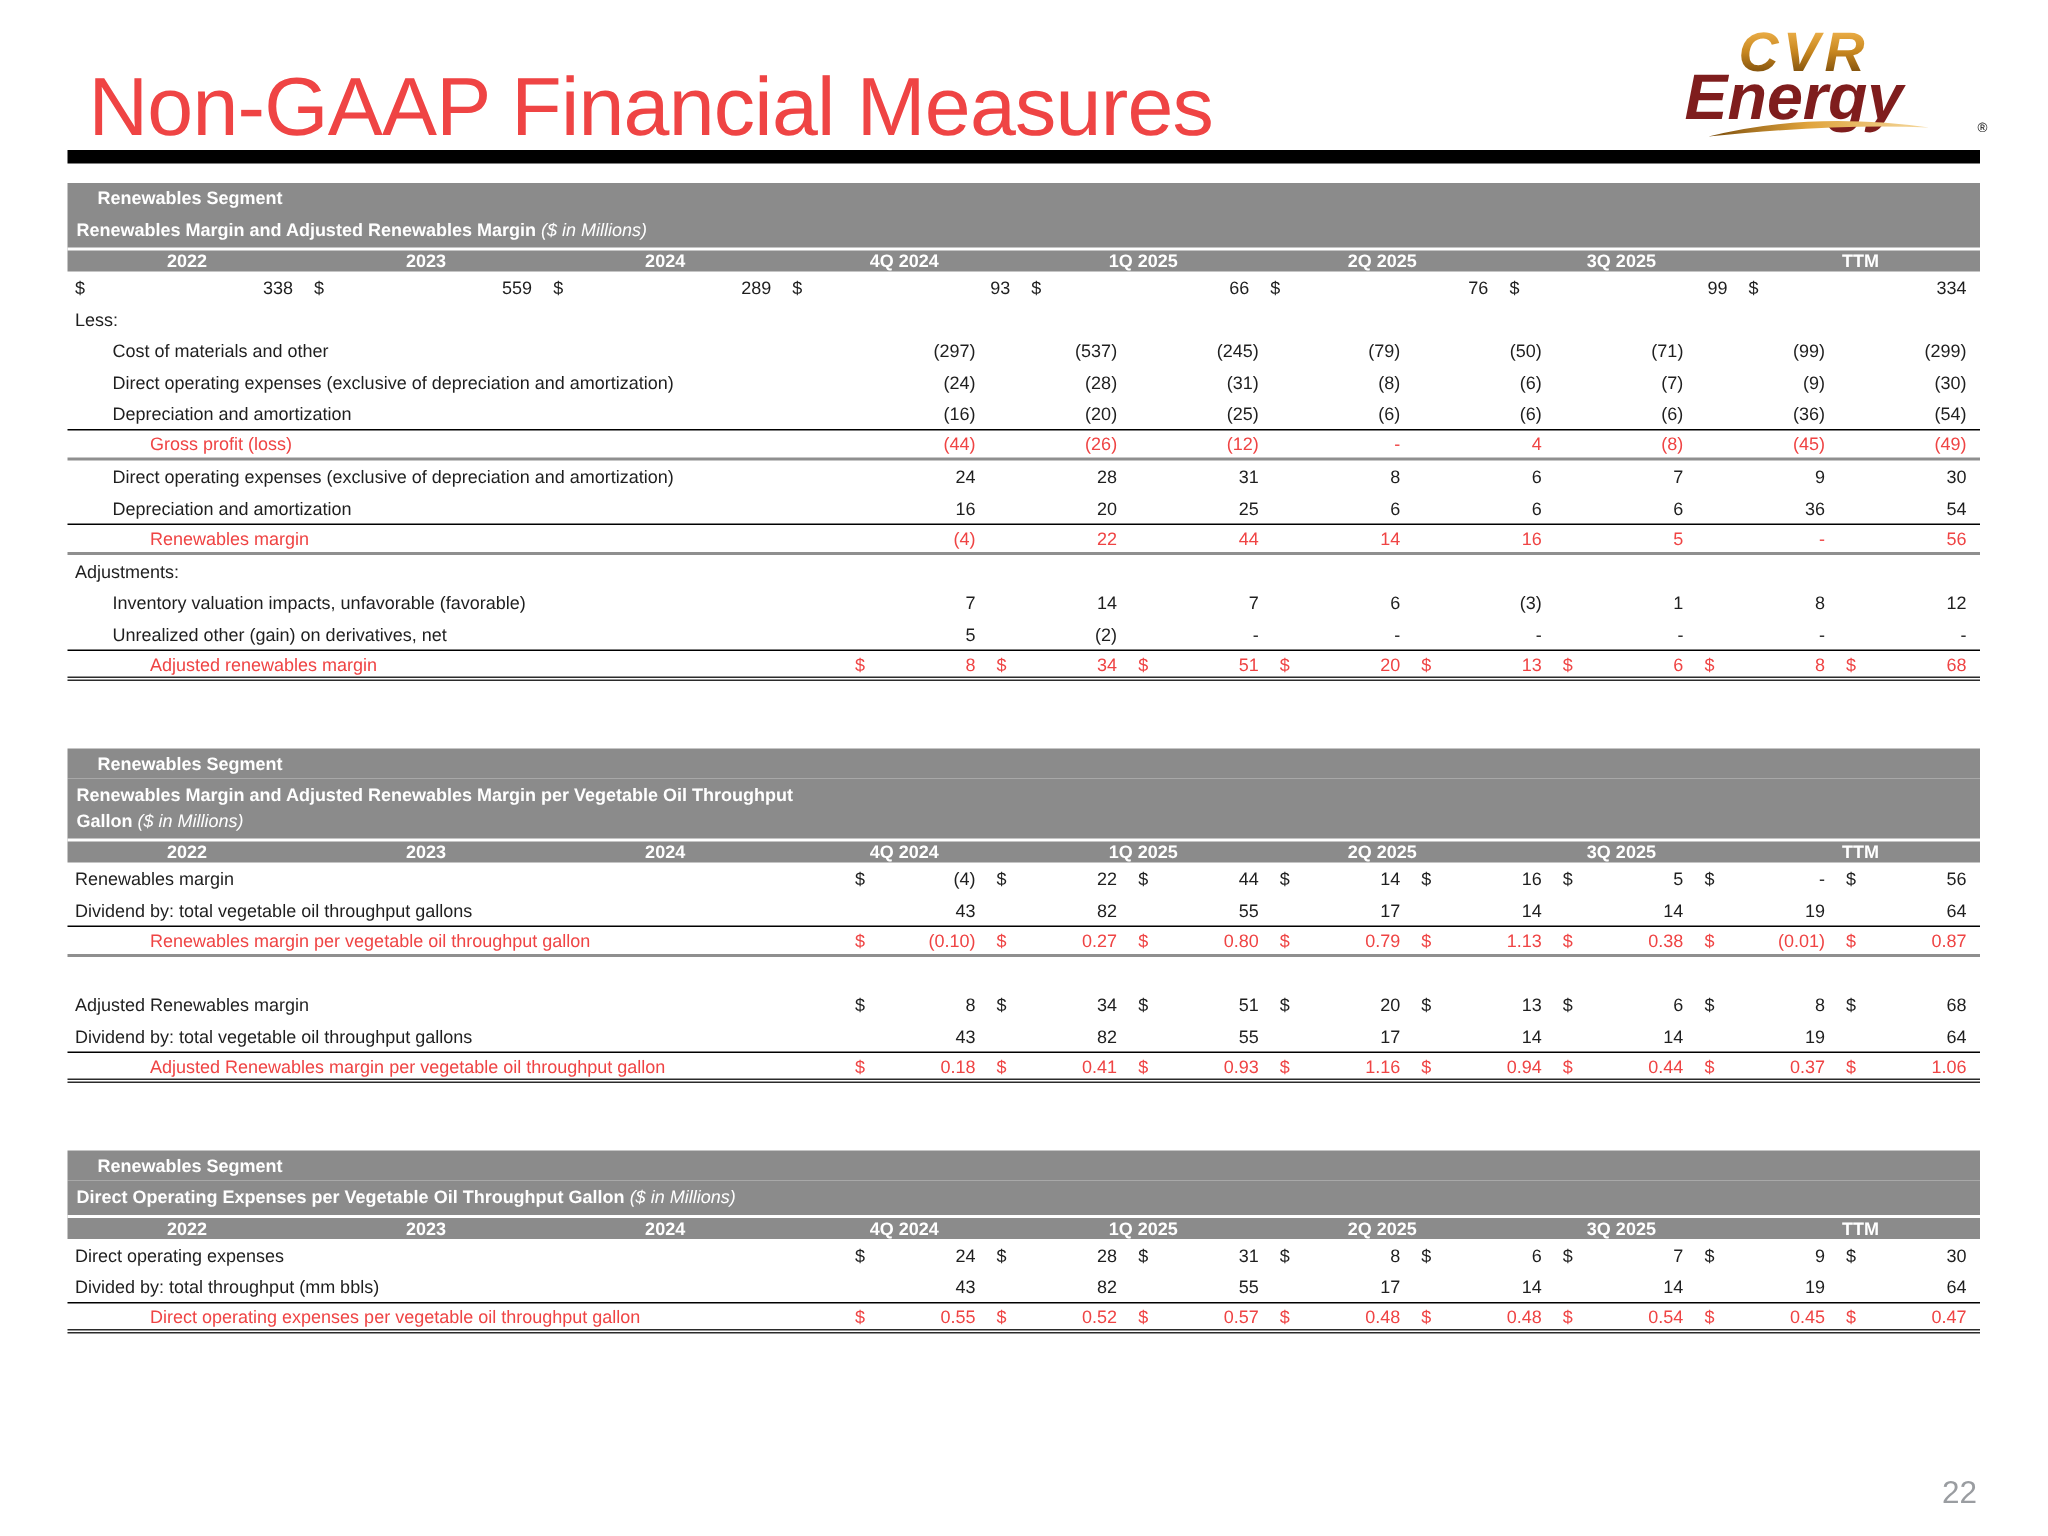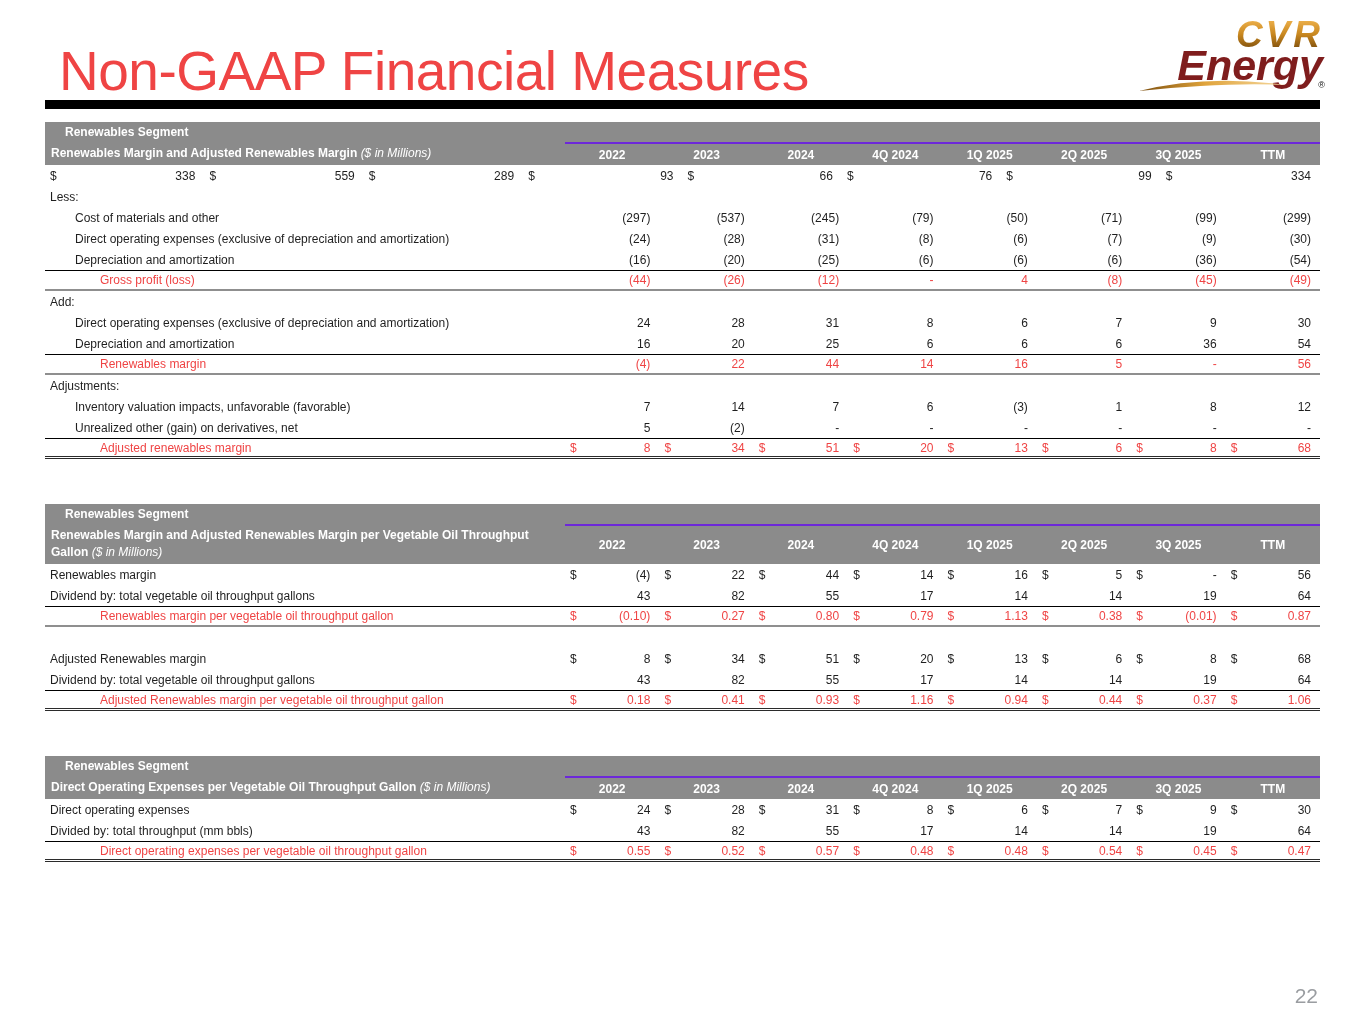--- a/index.html
+++ b/index.html
@@ -9,21 +9,21 @@
     font-family:"Liberation Sans", sans-serif; color:#1f1f1f; overflow:hidden;
   }
   
   .page-title {
     position:absolute; left:44px; top:24px; margin:15px;
     font-size:55px; font-weight:400; letter-spacing:-0.5px; color:#ef4444;
   }
   .title-bar { position:absolute; left:45px; top:100px; width:1275px; height:9px; background:#000; }
 
   
-  .logo { position:absolute; right:42px; top:20px; width:200px; height:78px; text-align:right; }
+  .logo { position:absolute; right:42px; top:20px; width:200px; height:78px; text-align:left; }
   .logo-cvr {
     font-size:37px; font-weight:700; font-style:italic; letter-spacing:3px; line-height:30px;
     margin-left:36px;
     background:linear-gradient(180deg,#edb04a 0%,#c8871f 48%,#7a4c0c 100%);
     -webkit-background-clip:text; background-clip:text; color:transparent;
   }
   .logo-energy {
     font-size:43px; font-weight:800; font-style:italic; letter-spacing:0px;
     color:#7f1d1d; line-height:34px; margin-top:-2px;
   }
@@ -32,25 +32,25 @@
 
   
   .tables { position:absolute; left:45px; top:122px; width:1275px; }
   .fin-table { width:100%; }
   .fin-table + .fin-table { margin-top:45px; }
 
   .seg-row {
     height:20px; line-height:20px; background:#8b8b8b; color:#fff;
     font-size:12px; font-weight:700; padding-left:20px;
   }
-  .hdr-row { display:flex; background:#8b8b8b; color:#fff; min-height:22px; }
+  .hdr-row { display:flex; background:#8b8b8b; color:#fff; min-height:22px;flex-direction:column; }
   .hdr-label { width:520px; padding:3px 30px 3px 6px; font-size:12px; line-height:17px; }
   .hdr-title { font-weight:700; }
   .hdr-note  { font-weight:400; font-style:italic; }
-  .hdr-cols  { flex:1; display:flex; align-items:center; border-top:2px solid #6d28d9; }
+  .hdr-cols  { flex:1; display:flex; align-items:center; border-top:2px solid #ffffff; }
   .hdr-col   { flex:1; text-align:center; font-size:12px; font-weight:700; }
 
   .t-row { display:flex; align-items:center; height:21px; font-size:12px; }
   .t-row.bold { font-weight:400; color:#ef4444; }
   .t-row.rule-subtotal { border-top:1px solid #000; border-bottom:2px solid #8f8f8f; }
   .t-row.rule-total    { border-top:1px solid #000; border-bottom:3px double #2b2b2b; }
   .t-row.spacer { height:21px; }
   .t-label { width:520px; white-space:nowrap; overflow:hidden; }
   .t-label.ind0 { padding-left:5px; }
   .t-label.ind1 { padding-left:30px; }
@@ -285,24 +285,20 @@
               <span class="dollar"></span>
               <span class="val">(45)</span>
             </div>
             <div class="t-cell">
               <span class="dollar"></span>
               <span class="val">(49)</span>
             </div>
           </div>
         </div>
         <div class="t-row">
-          <div class="t-label ind0">Add:</div>
-          <div class="t-cells"></div>
-        </div>
-        <div class="t-row">
           <div class="t-label ind1">Direct operating expenses (exclusive of depreciation and amortization)</div>
           <div class="t-cells">
             <div class="t-cell">
               <span class="dollar"></span>
               <span class="val">24</span>
             </div>
             <div class="t-cell">
               <span class="dollar"></span>
               <span class="val">28</span>
             </div>

